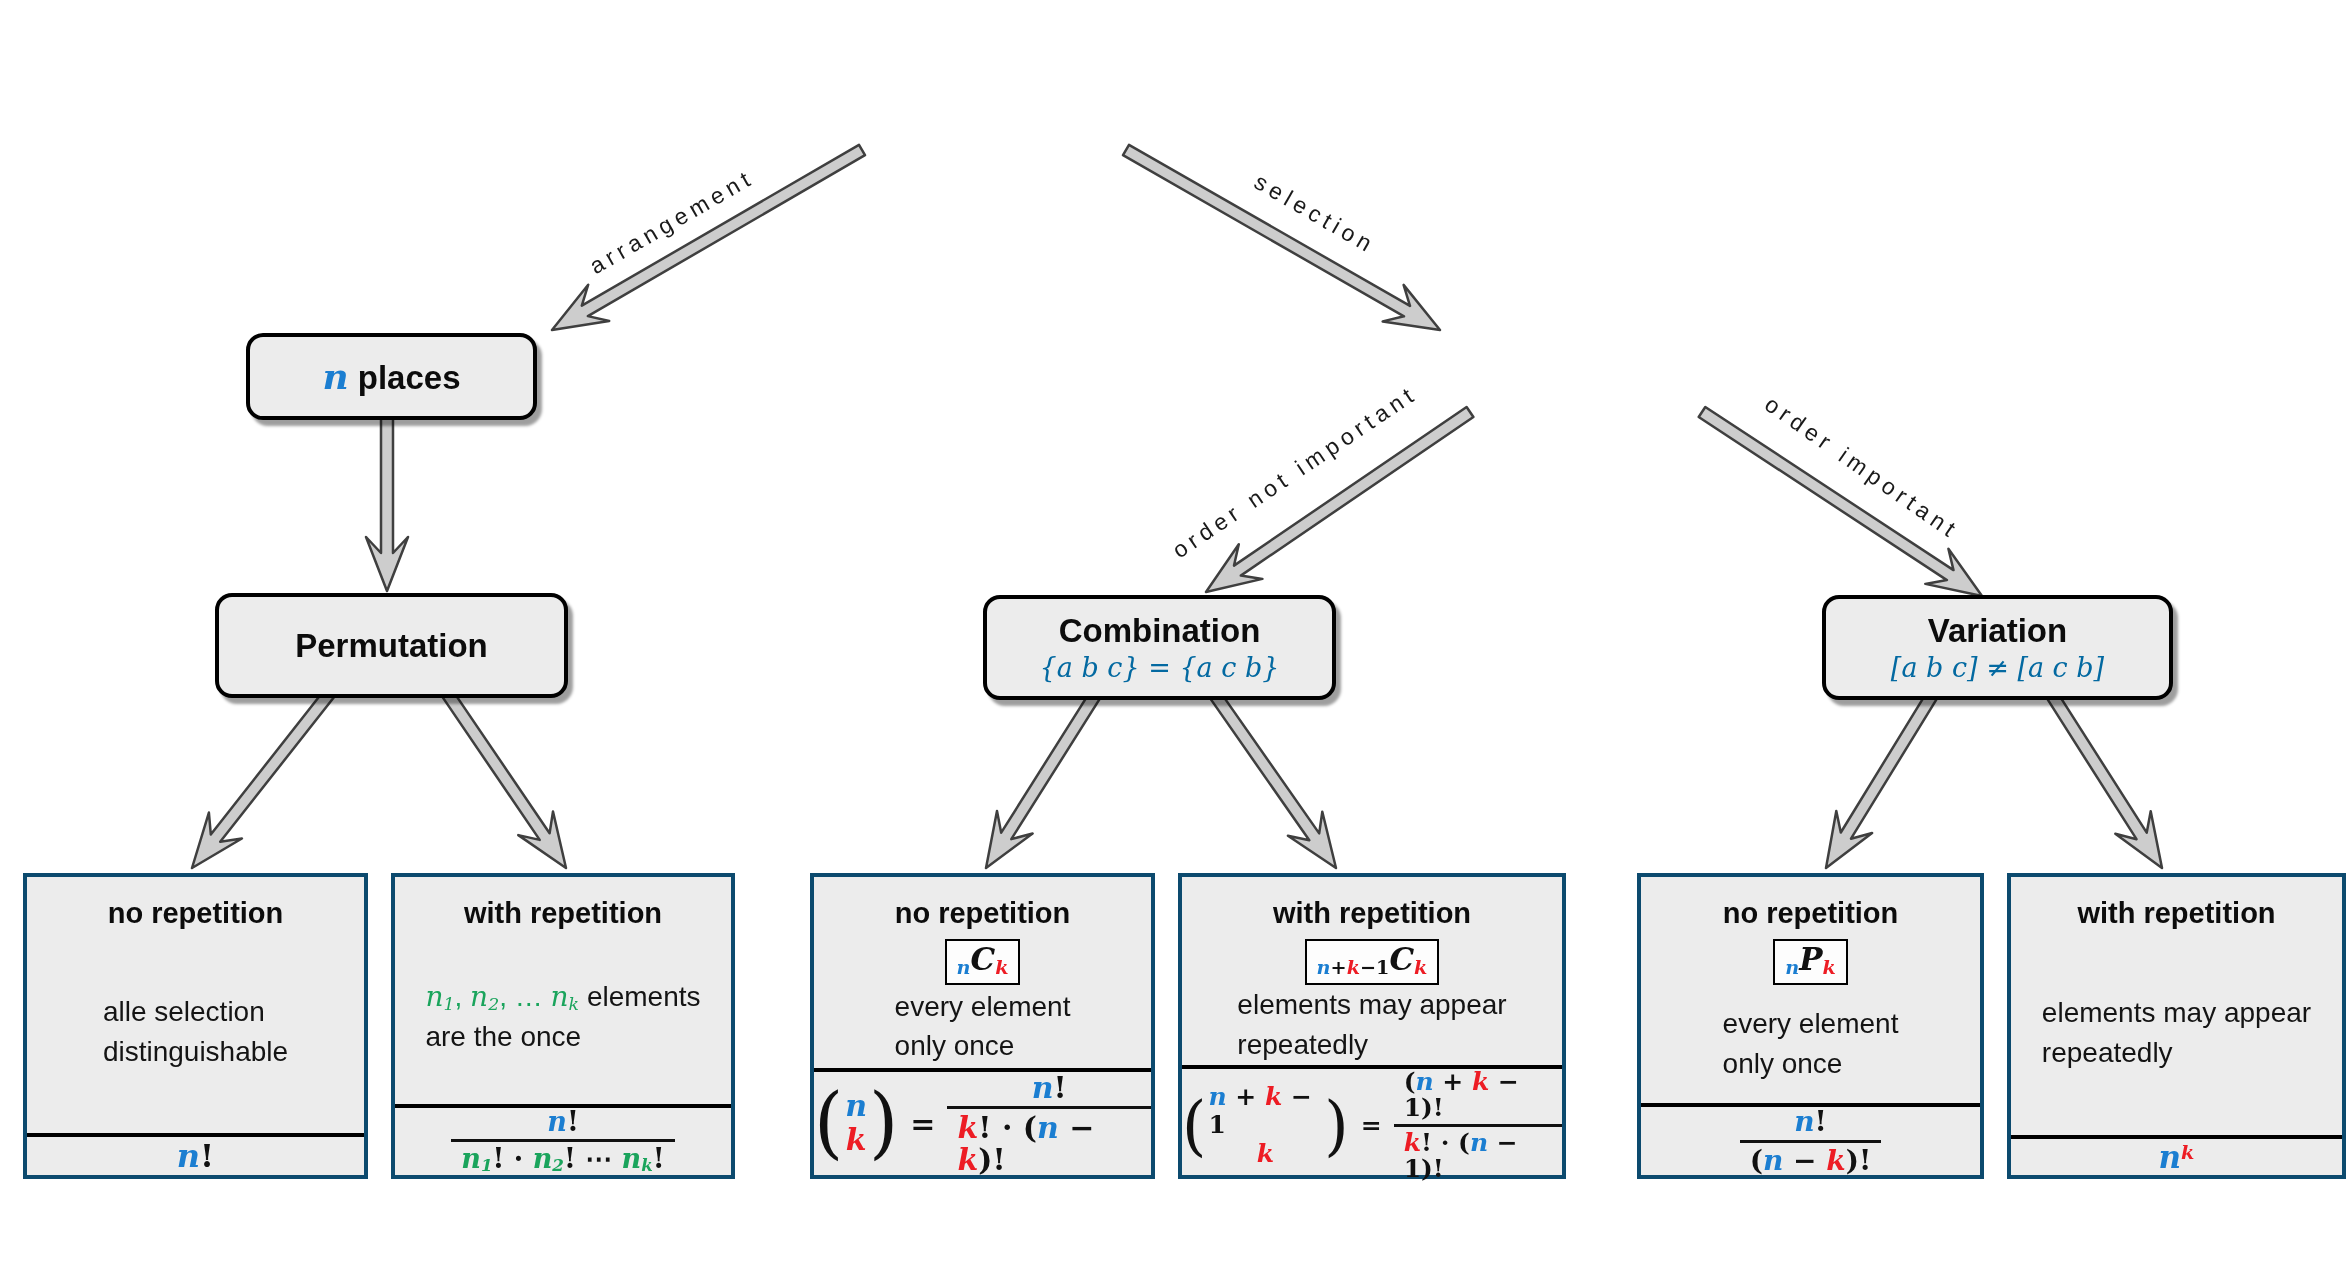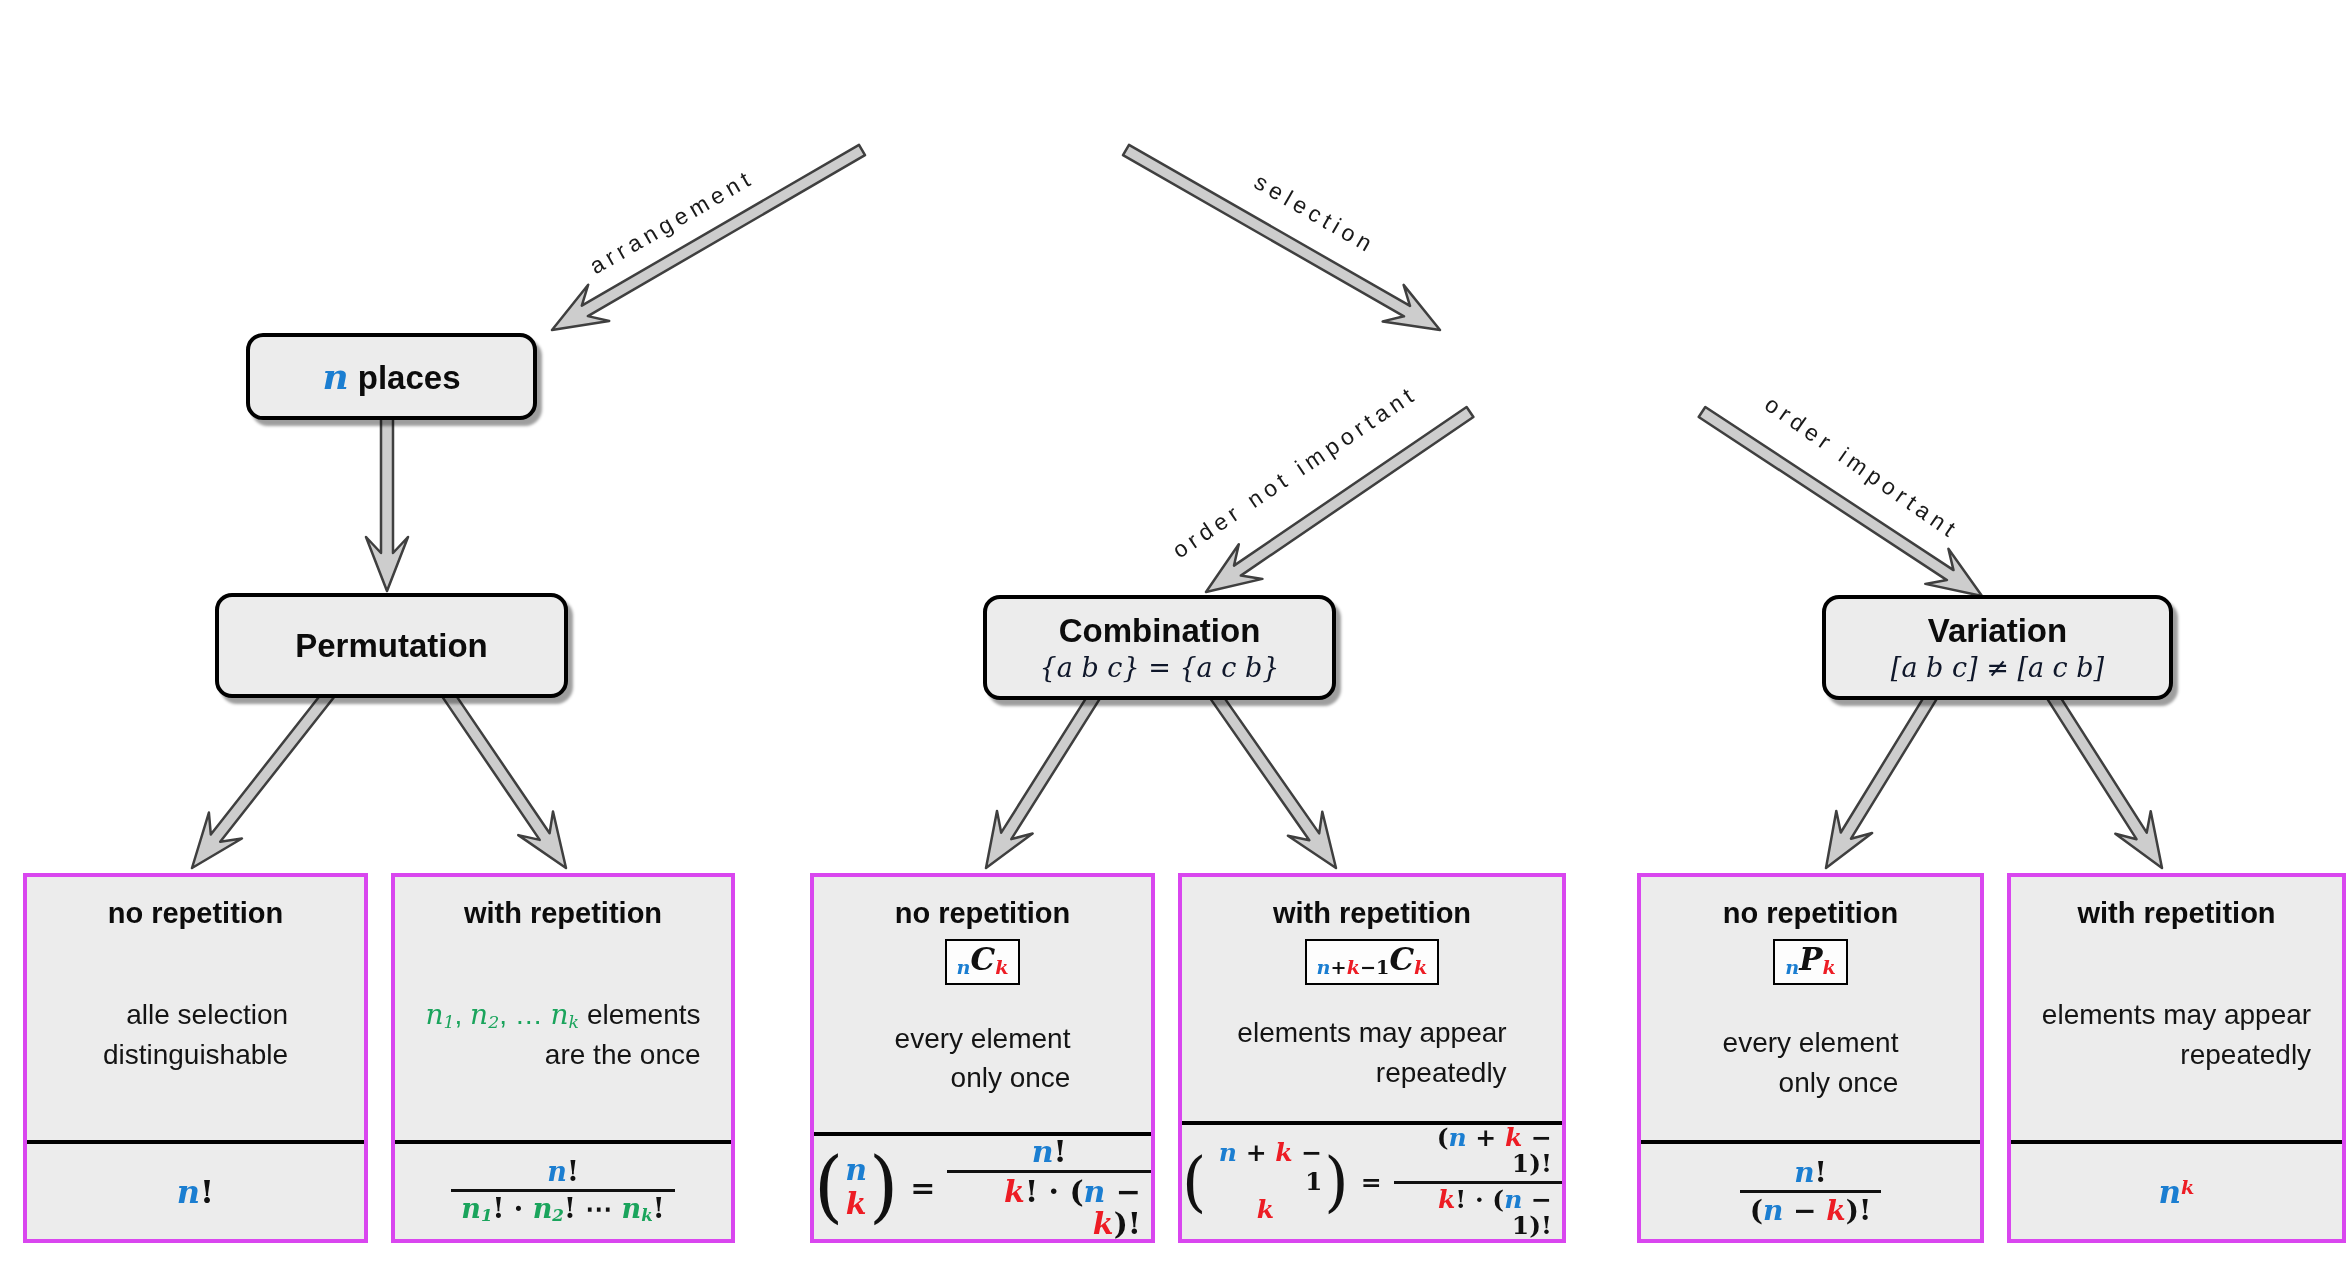--- a/index.html
+++ b/index.html
@@ -6,32 +6,32 @@
   .canvas{position:relative;width:2349px;height:1281px;background:#fff;overflow:hidden;
           font-family:"Liberation Sans",sans-serif;color:#111}
   .arrows{position:absolute;left:0;top:0;width:2349px;height:1281px}
   .arrow{fill:#cdcdcd;stroke:#3f3f3f;stroke-width:2.5px;stroke-linejoin:round}
 
   
   .rbox{position:absolute;background:#ececec;border:4px solid #000;border-radius:17px;
         box-shadow:5px 6px 3px rgba(0,0,0,.38);
         display:flex;flex-direction:column;align-items:center;justify-content:center;text-align:center}
   .node-title{font-weight:bold;font-size:33px;color:#0c0c0c;line-height:1.15;white-space:nowrap}
-  .subtitle{font-family:"DejaVu Serif",serif;font-style:italic;font-size:27px;color:#0f172a;
+  .subtitle{font-family:"DejaVu Serif",serif;font-style:italic;font-size:27px;color:#0369a1;
             margin-top:3px;white-space:nowrap}
 
   .mvar{font-family:"DejaVu Serif",serif;font-style:italic;font-weight:bold;font-size:36px}
   .blue{color:#1b7ed1}
   .red{color:#ed1c24}
 
   .edge-label{position:absolute;font-size:23px;letter-spacing:5px;color:#1a1a1a;white-space:nowrap}
 
   
-  .leaf{position:absolute;top:873px;height:370px;background:#ececec;border:4px solid #d946ef;
-        box-sizing:border-box;display:flex;flex-direction:column;text-align:right}
+  .leaf{position:absolute;top:873px;height:306px;background:#ececec;border:4px solid #0c4a6e;
+        box-sizing:border-box;display:flex;flex-direction:column;text-align:left}
   .leaf-top{height:243px;border-bottom:4px solid #000;display:flex;flex-direction:column;
             align-items:center;padding-top:20px;box-sizing:content-box}
   .leaf-title{font-weight:bold;font-size:29px;color:#0c0c0c}
   .nota{margin-top:9px;border:2.5px solid #000;background:#fdfdfd;padding:0 10px 4px;
         font-family:"DejaVu Serif",serif;font-weight:bold;font-size:31px;line-height:1.2}
   .desc{flex:1;display:flex;flex-direction:column;justify-content:center;
         font-size:28px;color:#141414;line-height:1.42}
   .desc > div{white-space:nowrap}
   .leaf-bottom{flex:1;display:flex;align-items:center;justify-content:center;
                font-family:"DejaVu Serif",serif;font-weight:bold;color:#111}

